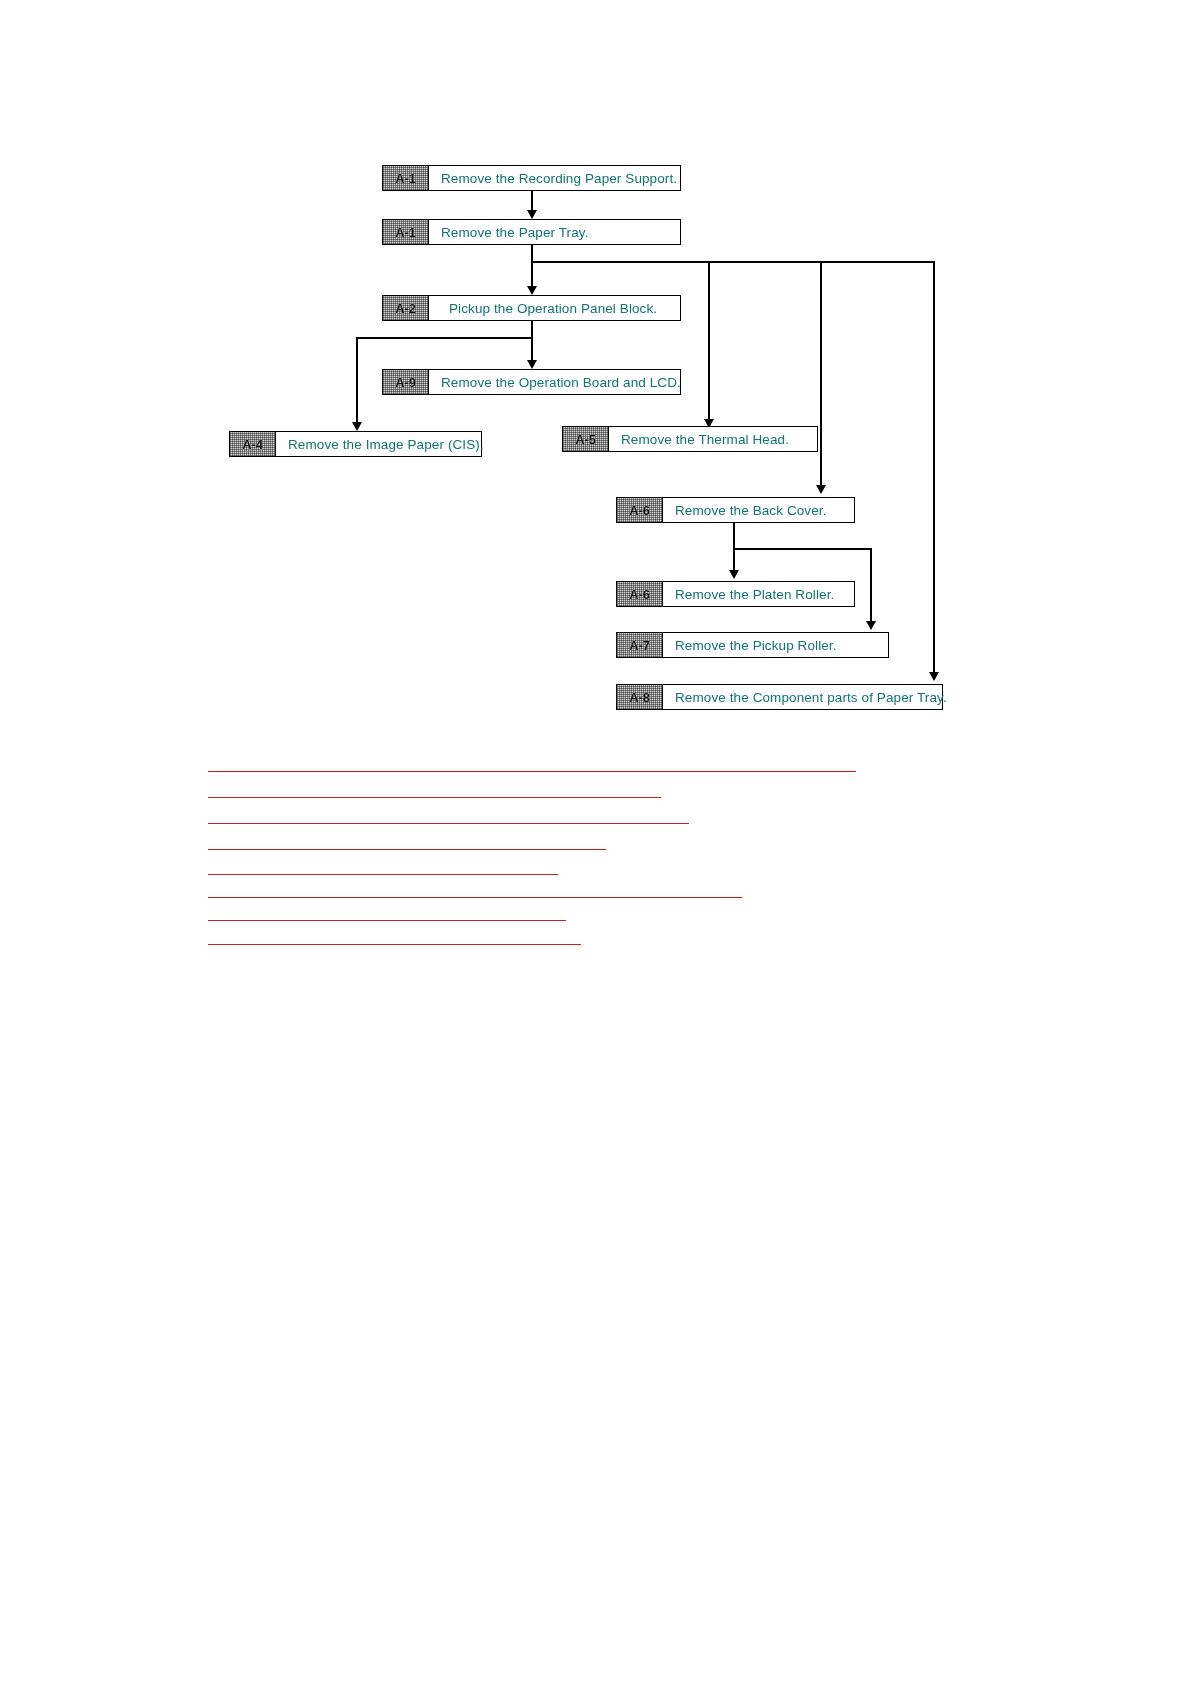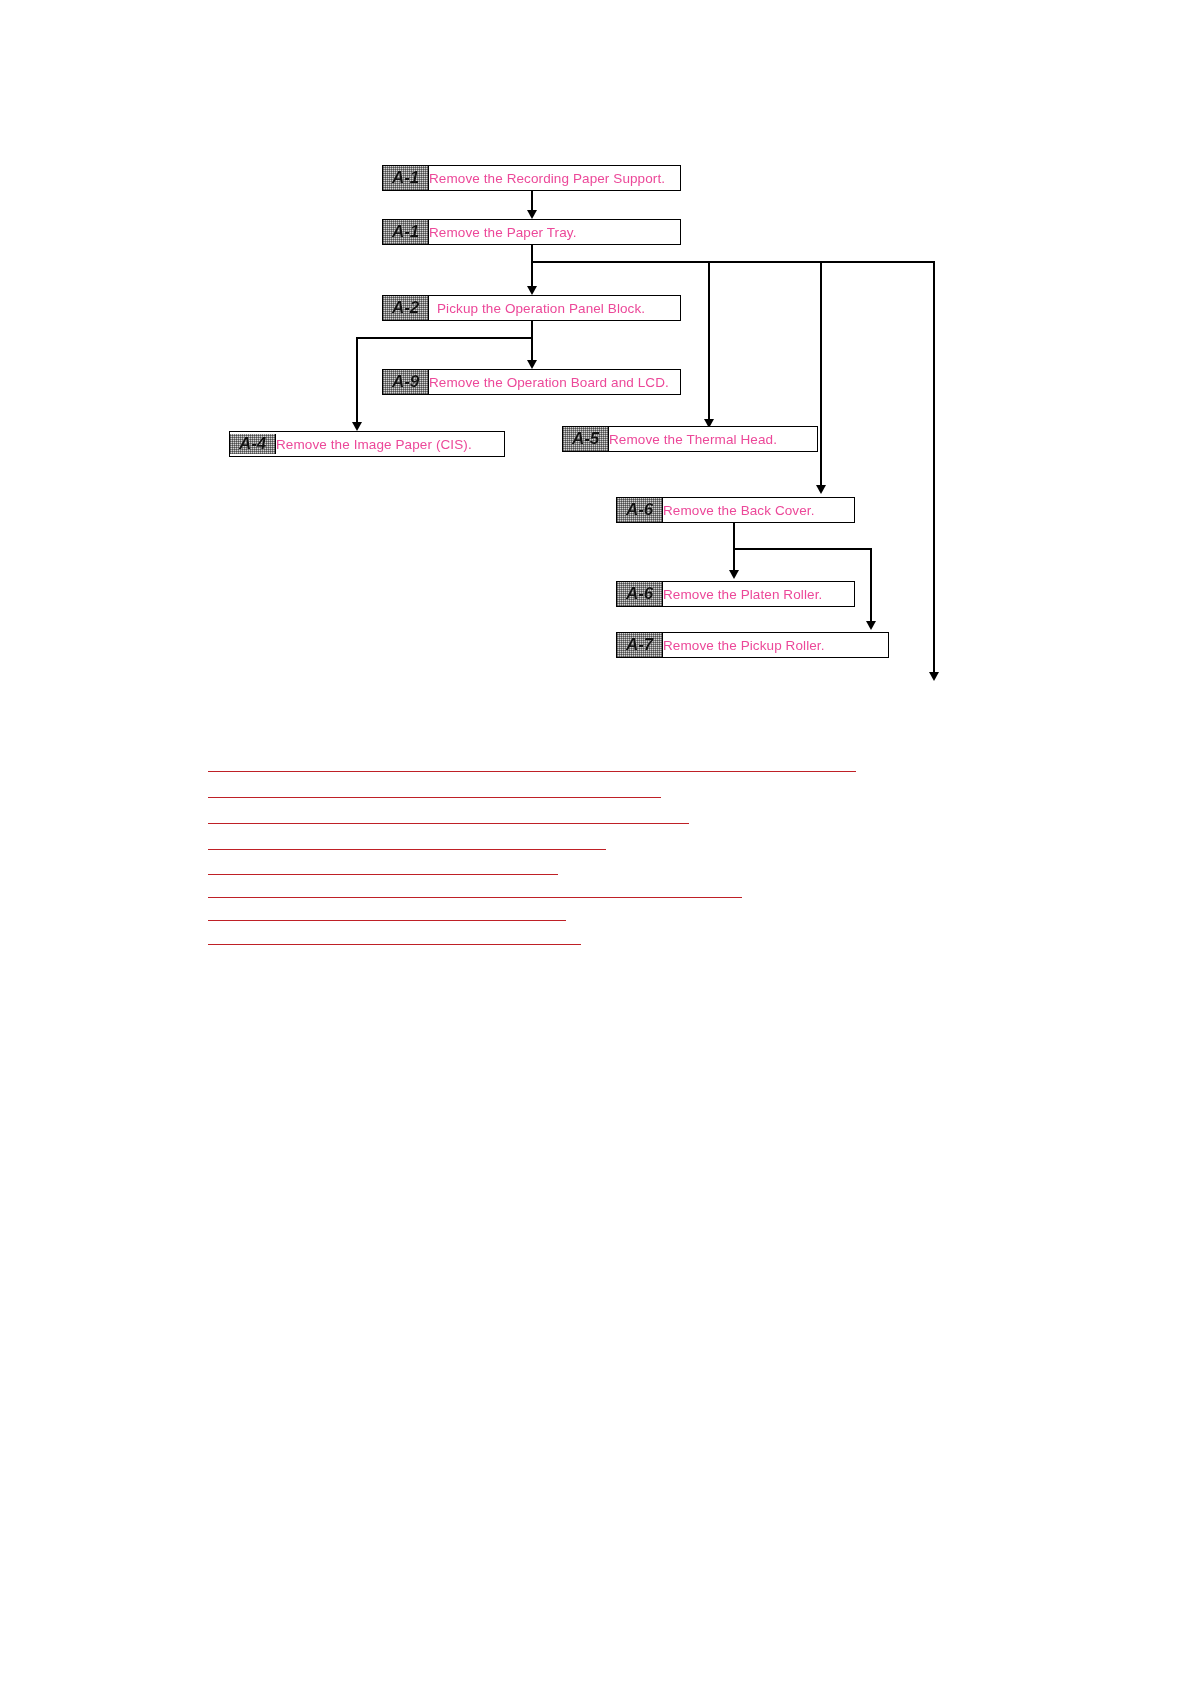--- a/index.html
+++ b/index.html
@@ -42,39 +42,38 @@
     z-index: 3;
   }
   .node .tag {
     width: 46px;
     flex: 0 0 46px;
     box-sizing: border-box;
     border-right: 1.6px solid #000;
     display: flex;
     align-items: center;
     justify-content: center;
-    font-size: 17px;
+    font-size: 13px;
     font-weight: 700;
     letter-spacing: -0.2px;
     color: #111;
     
     background-color: #d4d4d4;
     background-image:
       repeating-linear-gradient(0deg, rgba(0,0,0,.40) 0 1px, rgba(255,255,255,0) 1px 2px),
       repeating-linear-gradient(90deg, rgba(0,0,0,.40) 0 1px, rgba(255,255,255,0) 1px 2px);
     text-shadow: 0 0 1px rgba(255,255,255,.85);
-    font-style: italic;
   }
   .node .label {
     flex: 1 1 auto;
     display: flex;
     align-items: center;
-    padding-left: 0;
+    padding-left: 12px;
     font-size: 13.5px;
-    color: #ec4899;
+    color: #0f766e;
     white-space: nowrap;
     letter-spacing: 0.1px;
   }
 
   
   .vline, .hline {
     position: absolute;
     background: #000;
     z-index: 1;
   }
@@ -149,21 +148,21 @@
     <div class="node" style="left:382px; top:295px; width:299px;gap:8px;">
       <div class="tag">A-2</div>
       <div class="label">Pickup the Operation Panel Block.</div>
     </div>
 
     <div class="node" style="left:382px; top:369px; width:299px;">
       <div class="tag">A-9</div>
       <div class="label">Remove the Operation Board and LCD.</div>
     </div>
 
-    <div class="node" style="left:229px; top:431px; width:276px;align-items:center;">
+    <div class="node" style="left:229px; top:431px; width:253px;">
       <div class="tag">A-4</div>
       <div class="label">Remove the Image Paper (CIS).</div>
     </div>
 
     <div class="node" style="left:562px; top:426px; width:256px;">
       <div class="tag">A-5</div>
       <div class="label">Remove the Thermal Head.</div>
     </div>
 
     <div class="node" style="left:616px; top:497px; width:239px;">
@@ -174,20 +173,24 @@
     <div class="node" style="left:616px; top:581px; width:239px;">
       <div class="tag">A-6</div>
       <div class="label">Remove the Platen Roller.</div>
     </div>
 
     <div class="node" style="left:616px; top:632px; width:273px;justify-content:space-between;">
       <div class="tag">A-7</div>
       <div class="label">Remove the Pickup Roller.</div>
     </div>
 
+    <div class="node" style="left:616px; top:684px; width:327px;">
+      <div class="tag">A-8</div>
+      <div class="label">Remove the Component parts of Paper Tray.</div>
+    </div>
 
   </div>
 
   <div id="redlines">
     <div class="redline" style="left:208px; top:771px; width:648px;"></div>
     <div class="redline" style="left:208px; top:797px; width:453px;"></div>
     <div class="redline" style="left:208px; top:823px; width:481px;"></div>
     <div class="redline" style="left:208px; top:849px; width:398px;"></div>
     <div class="redline" style="left:208px; top:874px; width:350px;"></div>
     <div class="redline" style="left:208px; top:897px; width:534px;"></div>

